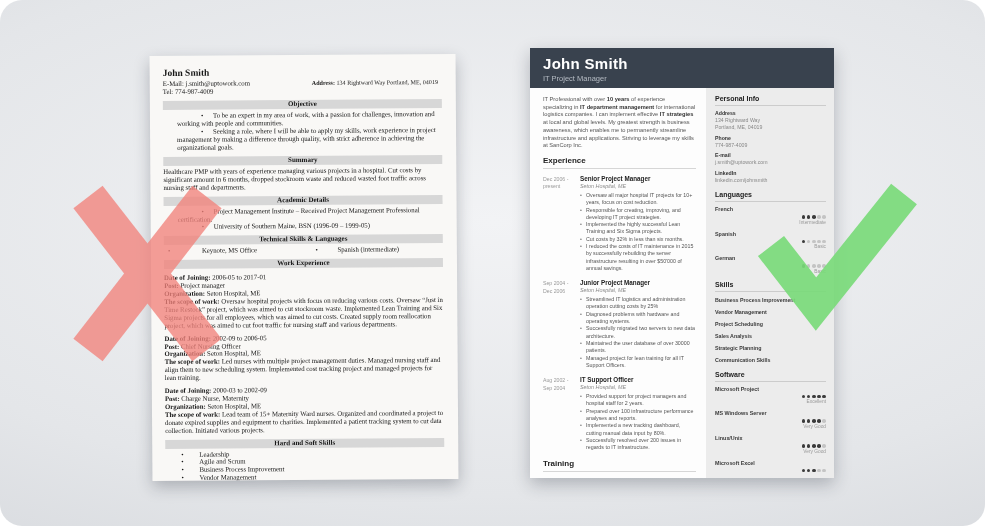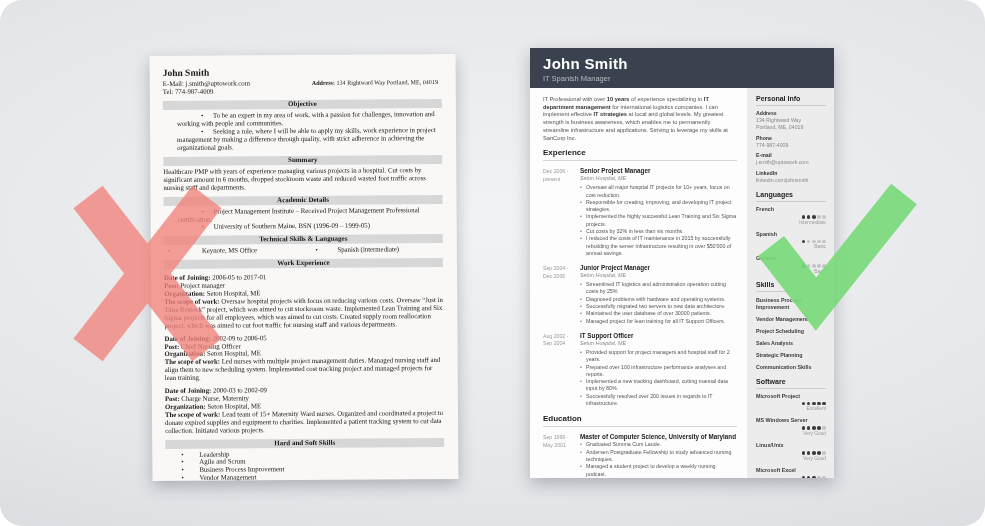--- a/index.html
+++ b/index.html
@@ -30,21 +30,21 @@
   .lskill{position:relative;padding-left:34px;}
   .lskill::before{content:"•";position:absolute;left:16px;}
 
   
   .page-right{position:absolute;left:530px;top:48px;width:304px;height:430px;
     background:#fdfdfd;box-shadow:0 6px 16px rgba(30,35,50,.28);overflow:hidden;}
   .rheader{height:40px;background:#39424e;color:#fff;box-sizing:border-box;padding:7px 0 0 13px;}
   .rname{font-size:15px;font-weight:bold;letter-spacing:.3px;}
   .rtitle{font-size:7.5px;color:#b6bcc4;margin-top:2px;}
   .rcols{display:flex;height:390px;}
-  .rmain{width:217px;box-sizing:border-box;padding:8px 10px 0 13px;}
+  .rmain{width:176px;box-sizing:border-box;padding:8px 10px 0 13px;}
   .rsummary{font-size:5.7px;line-height:7.7px;color:#555;margin:0 0 4px 0;}
   .rsummary b{color:#333;}
   .rsec-title{font-size:8px;font-weight:bold;color:#222;border-bottom:1px solid #d6d6d6;
     padding-bottom:3px;margin:6px 0 6px 0;}
   .rjob{display:flex;margin-bottom:7px;}
   .rdate{width:37px;flex:none;font-size:5.2px;color:#999;line-height:7.4px;padding-top:1px;}
   .rjob-body{flex:1;}
   .rrole{font-size:6.3px;font-weight:bold;color:#222;line-height:8px;}
   .rcompany{font-size:5.4px;font-style:italic;color:#8a8a8a;margin:0 0 2px 0;line-height:7px;}
   .rbullets{margin:0;padding:0;list-style:none;}
@@ -138,21 +138,21 @@
       <div class="lskill">Agile and Scrum</div>
       <div class="lskill">Business Process Improvement</div>
       <div class="lskill">Vendor Management</div>
       <div class="lskill">Project Scheduling</div>
     </div>
   </div>
 
   <div class="page-right">
     <div class="rheader">
       <div class="rname">John Smith</div>
-      <div class="rtitle">IT Spanish Manager</div>
+      <div class="rtitle">IT Project Manager</div>
     </div>
     <div class="rcols">
 
       <div class="rmain">
         <p class="rsummary">
           <span>IT Professional with over </span><b>10 years</b><span> of experience specializing in </span><b>IT department management</b><span> for international logistics companies. I can implement effective </span><b>IT strategies</b><span> at local and global levels. My greatest strength is business awareness, which enables me to permanently streamline infrastructure and applications. Striving to leverage my skills at SanCorp Inc.</span>
         </p>
 
         <div class="rsec-title">Experience</div>
 
@@ -202,21 +202,21 @@
             <div class="rcompany">Seton Hospital, ME</div>
             <ul class="rbullets">
               <li>Provided support for project managers and hospital staff for 2 years.</li>
               <li>Prepared over 100 infrastructure performance analyses and reports.</li>
               <li>Implemented a new tracking dashboard, cutting manual data input by 80%.</li>
               <li>Successfully resolved over 200 issues in regards to IT infrastructure.</li>
             </ul>
           </div>
         </div>
 
-        <div class="rsec-title">Education</div>
+        <div class="rsec-title">Training</div>
 
         <div class="rjob">
           <div class="rdate">
             <div>Sep 1999 -</div>
             <div>May 2001</div>
           </div>
           <div class="rjob-body">
             <div class="rrole">Master of Computer Science, University of Maryland</div>
             <ul class="rbullets">
               <li>Graduated Summa Cum Laude.</li>

